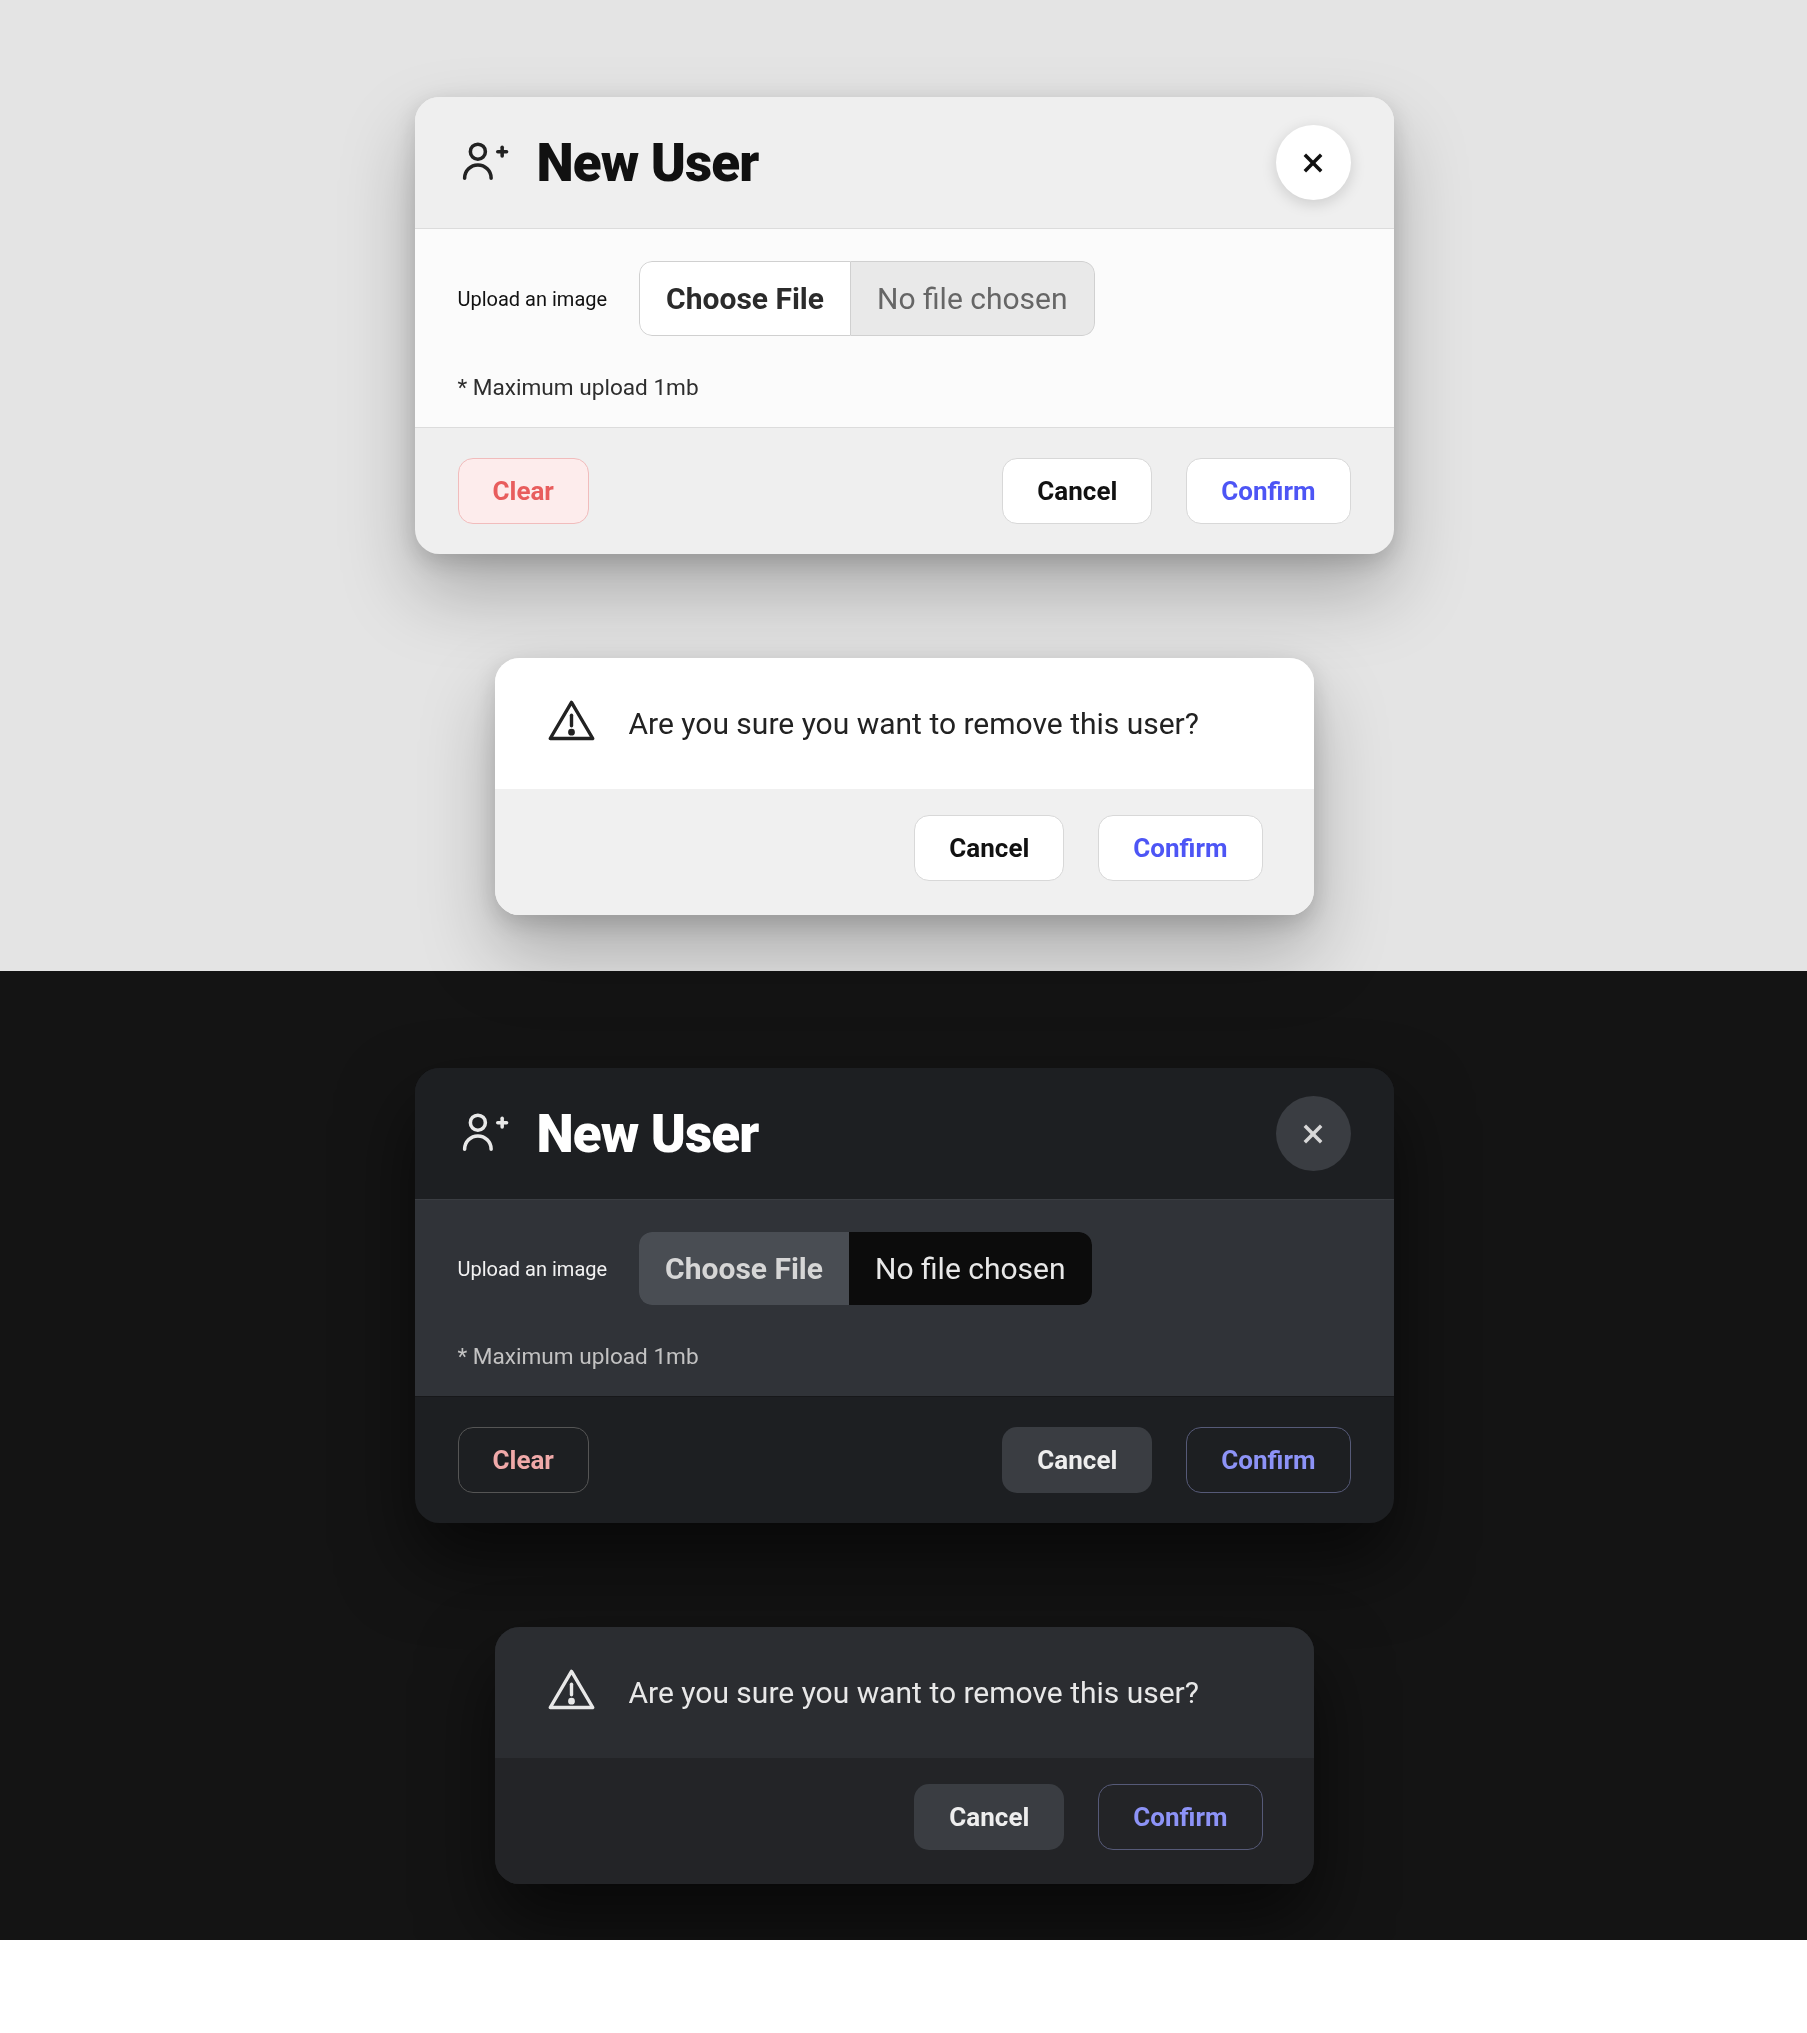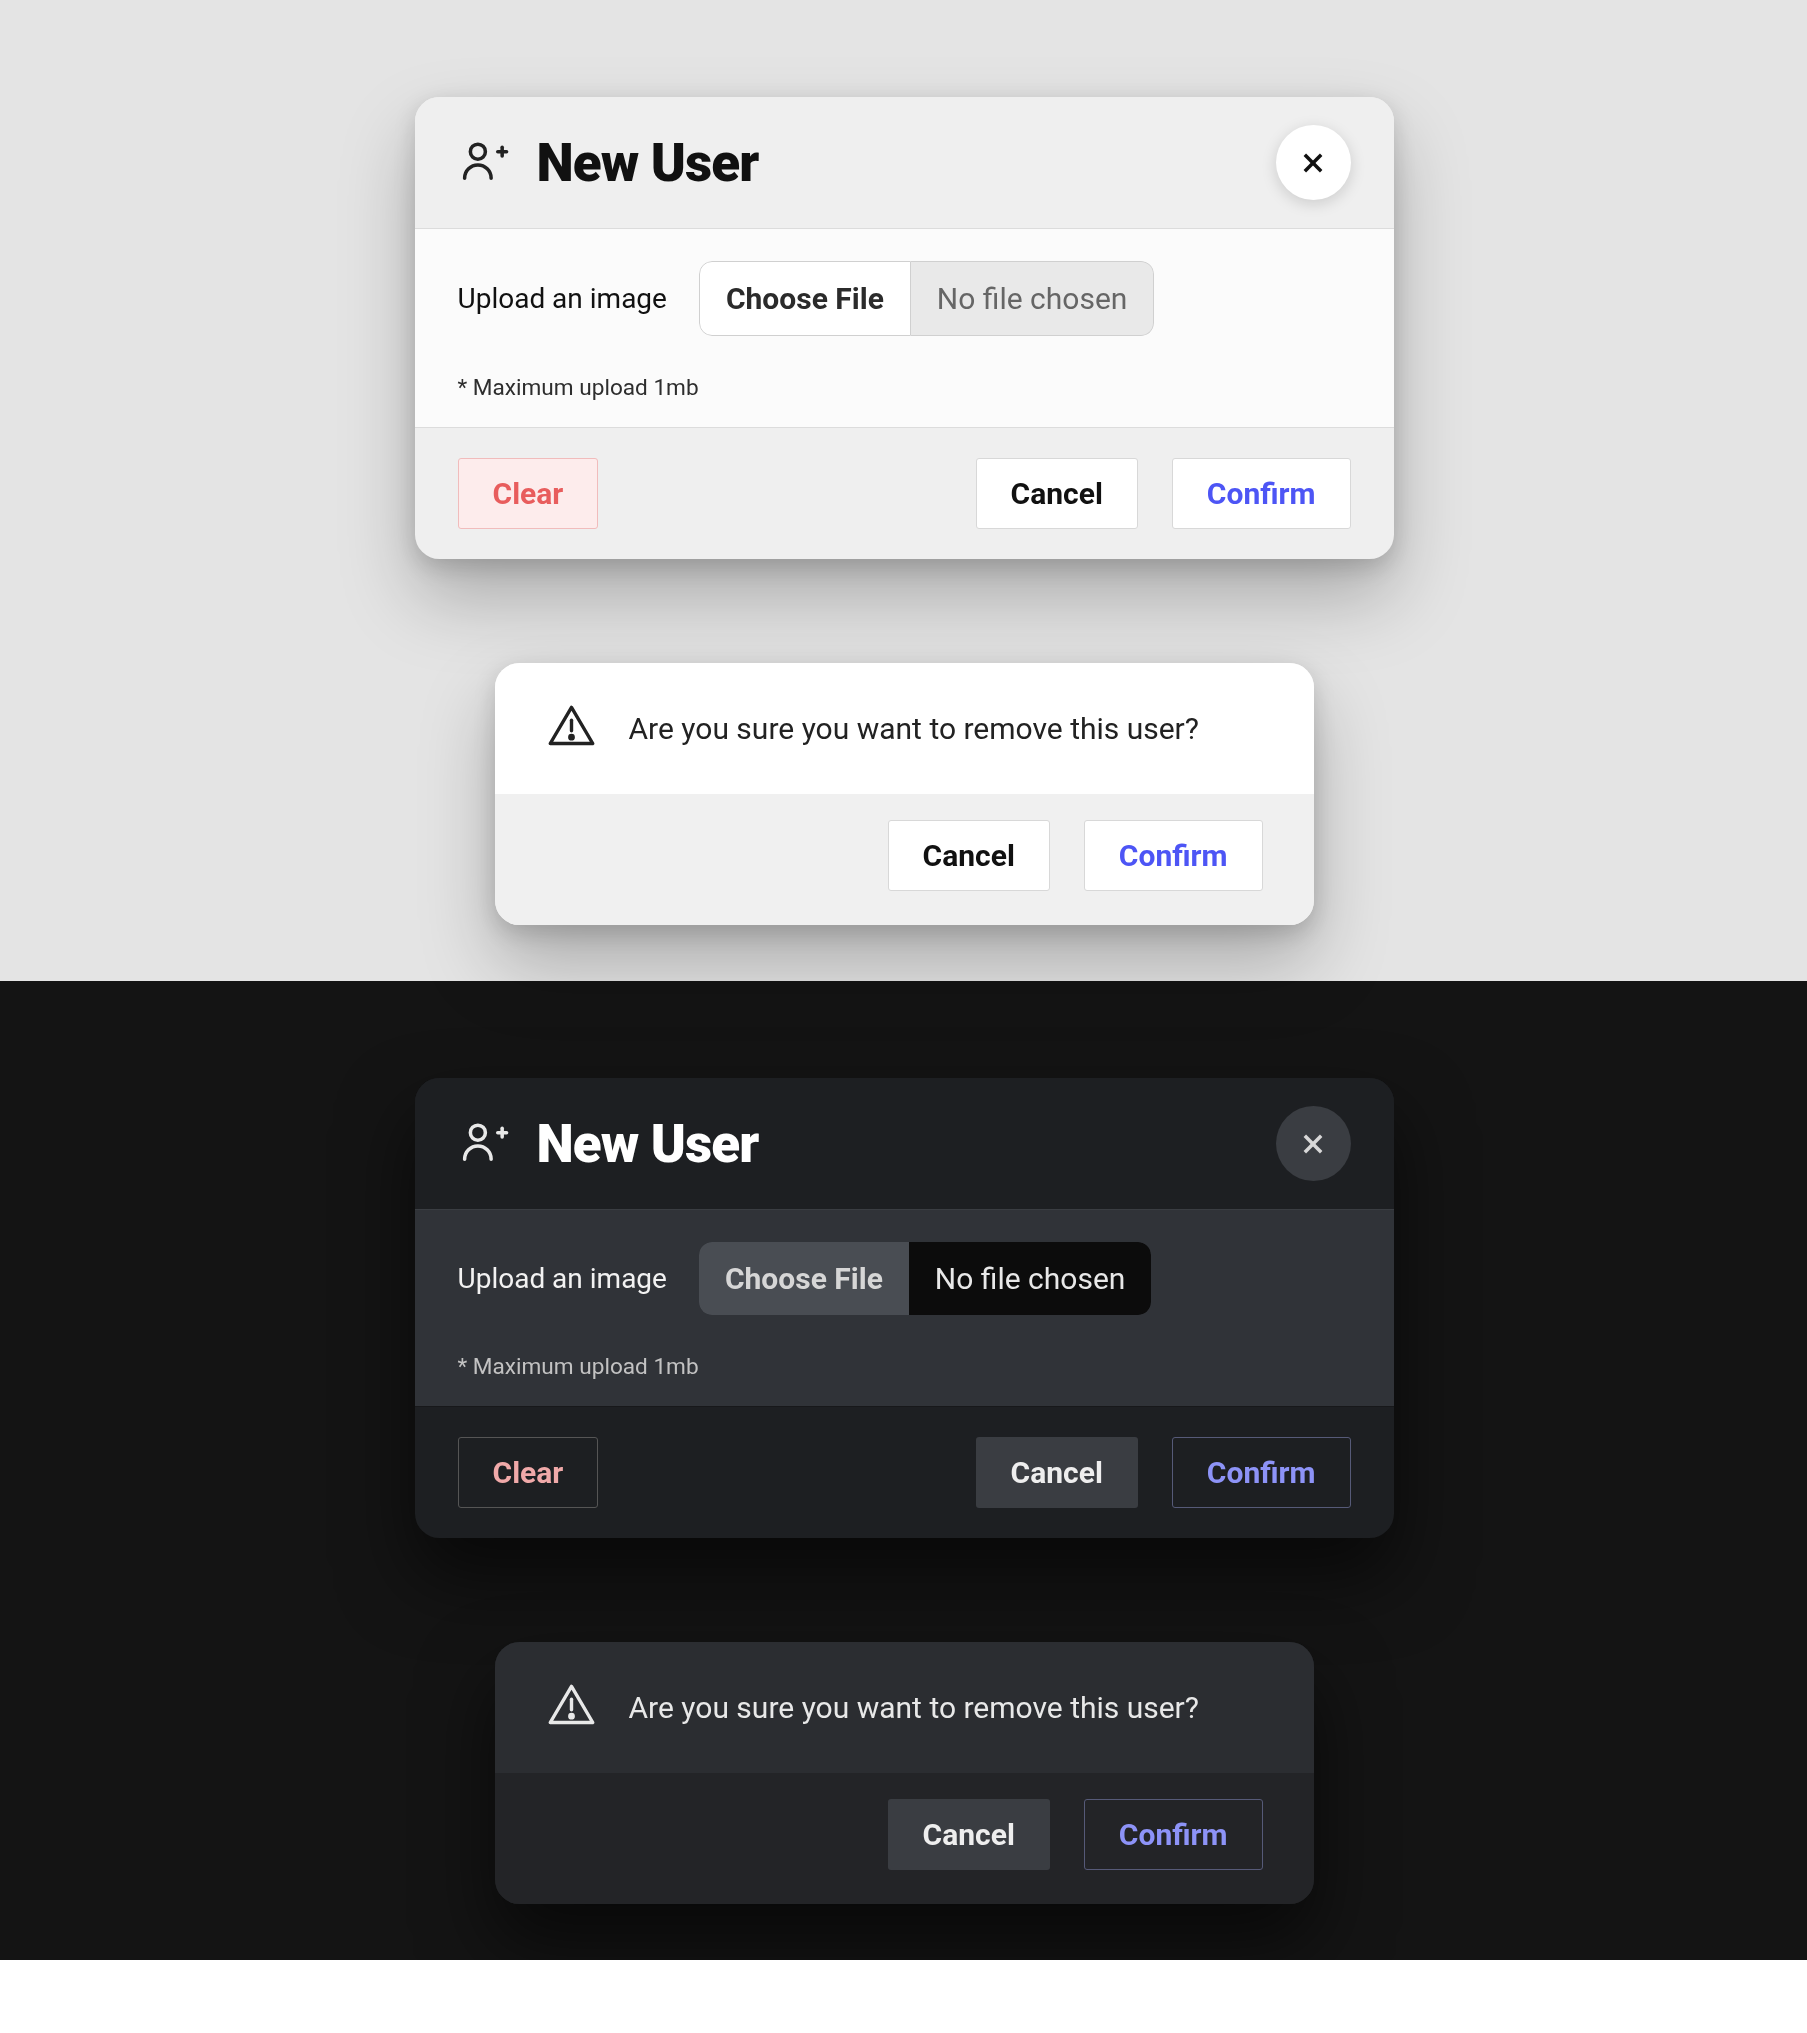--- a/index.html
+++ b/index.html
@@ -64,21 +64,21 @@
   .body {
     padding: 32px 43px 26px;
     display: flex;
     flex-direction: column;
     gap: 38px;
   }
   .light .body { background: #fbfbfb; border-top: 0.9px solid #dcdcdc; border-bottom: 0.9px solid #dcdcdc; }
   .dark  .body { background: #303338; border-top: 0.9px solid #3a3d42; border-bottom: 0.9px solid #17181a; }
 
   .upload-row { display: flex; align-items: center; gap: 32px; }
-  .upload-label { font-size: 28px; }
+  .upload-label { font-size: 20px; }
   .light .upload-label { color: #111; }
   .dark  .upload-label { color: #f2f2f2; }
 
   .file-widget {
     display: flex;
     border-radius: 13px;
     overflow: hidden;
   }
   .file-btn, .file-status {
     padding: 19px 26px;
@@ -97,23 +97,23 @@
   
   .actions {
     display: flex;
     padding: 30px 43px;
     gap: 34px;
   }
   .actions .spacer { flex: 1; }
 
   .btn {
     padding: 17px 34px;
-    font-size: 30px;
+    font-size: 26px;
     font-weight: 700;
-    border-radius: 3px;
+    border-radius: 15px;
     cursor: pointer;
     user-select: none;
     border: 1.9px solid transparent;
   }
   
   .light .btn.clear   { background: #fdecec; color: #e85d5d; border-color: #f1bcbc; }
   .light .btn.cancel  { background: #fff; color: #111; border-color: #d8d8d8; }
   .light .btn.confirm { background: #fff; color: #4d55f5; border-color: #d8d8d8; }
   
   .dark  .btn.clear   { background: transparent; color: #f0a9a9; border-color: #555; }

